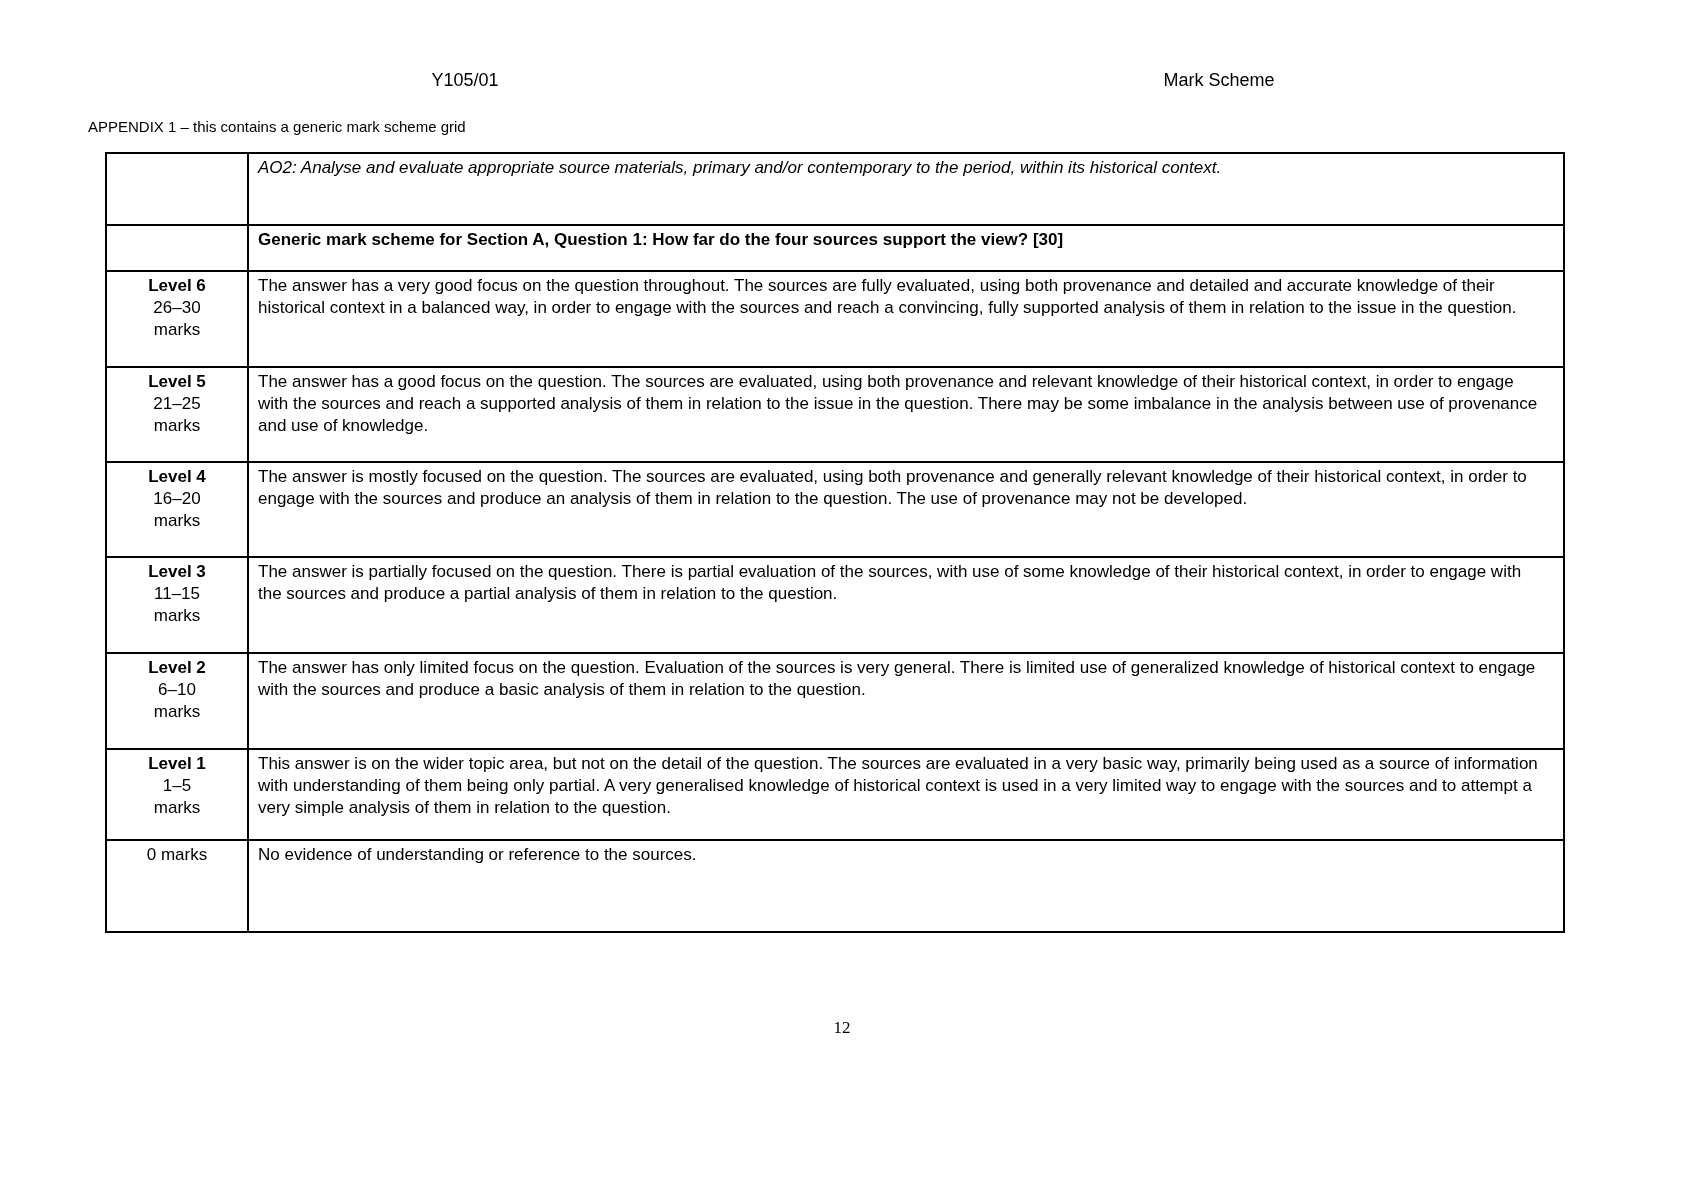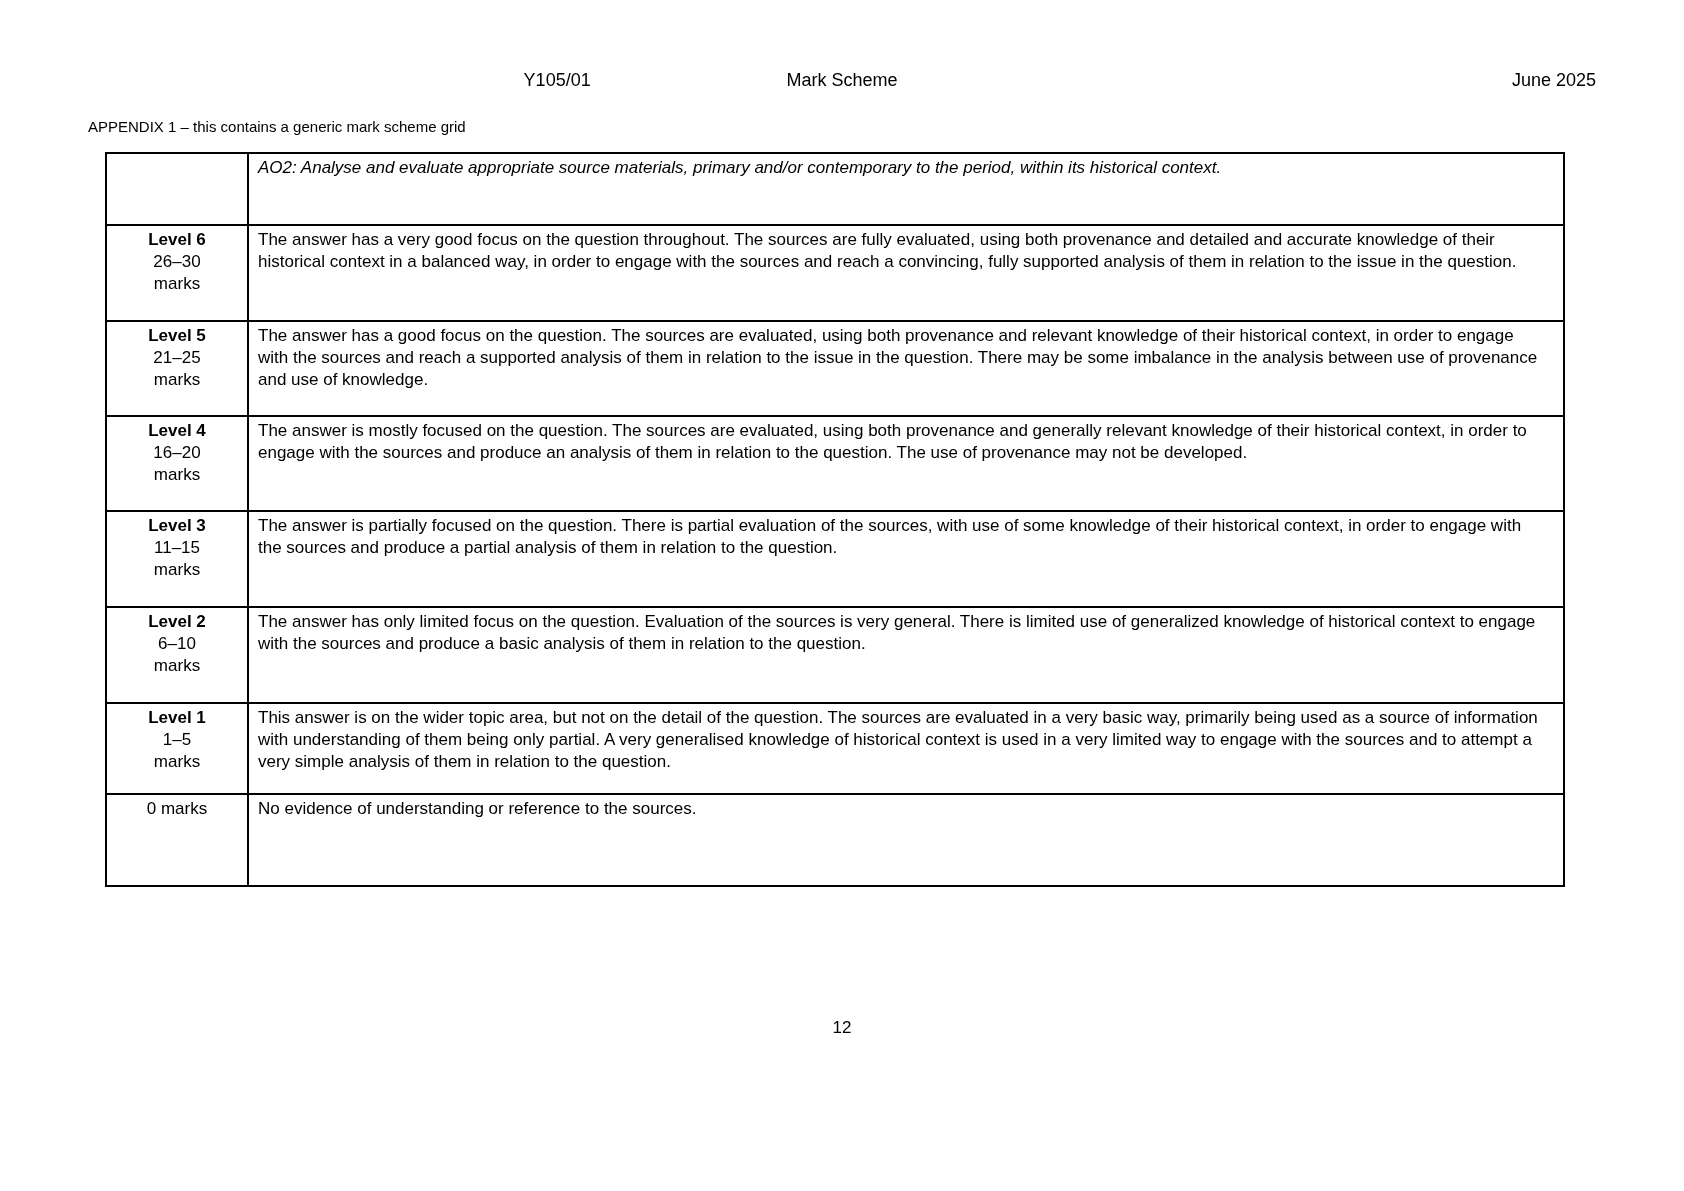--- a/index.html
+++ b/index.html
@@ -16,21 +16,21 @@
     box-sizing: border-box;
     padding: 70px 88px 0 88px;
     overflow: hidden;
   }
   .doc-header {
     display: flex;
     align-items: baseline;
     font-size: 18px;
     line-height: 1.2;
   }
-  .doc-header .h-left  { flex: 1; text-align: right; }
+  .doc-header .h-left  { flex: 1; text-align: center; }
   .doc-header .h-center{ flex: 1; text-align: center; }
   .doc-header .h-right { flex: 1; text-align: right; }
 
   .appendix-title {
     margin-top: 26px;
     font-size: 15px;
   }
 
   table.mark-scheme {
     border-collapse: collapse;
@@ -69,42 +69,46 @@
   .ao2-text { font-style: italic; }
   .generic-heading { font-weight: bold; }
 
   .page-number {
     position: absolute;
     left: 0;
     width: 1684px;
     top: 1018px;
     text-align: center;
     font-size: 17px;
+    font-family: Liberation Serif, serif;
   }
 </style>
 </head>
 <body>
 
 <div class="page">
 
   <div class="doc-header">
     <div class="h-left">Y105/01</div>
     <div class="h-center">Mark Scheme</div>
-    <div class="h-right">June 2025</div>
   </div>
 
   <div class="appendix-title">APPENDIX 1 – this contains a generic mark scheme grid</div>
 
   <table class="mark-scheme">
     <tbody>
       <tr class="r-ao2">
         <td class="level-cell"></td>
         <td class="desc-cell"><span class="ao2-text">AO2: Analyse and evaluate appropriate source materials, primary and/or contemporary to the period, within its historical context.</span></td>
       </tr>
 
+      <tr class="r-head">
+        <td class="level-cell"></td>
+        <td class="desc-cell"><span class="generic-heading">Generic mark scheme for Section A, Question 1: How far do the four sources support the view? [30]</span></td>
+      </tr>
 
       <tr class="r-l6">
         <td class="level-cell">
           <div class="level-name">Level 6</div>
           <div>26–30</div>
           <div>marks</div>
         </td>
         <td class="desc-cell">The answer has a very good focus on the question throughout. The sources are fully evaluated, using both provenance and detailed and accurate knowledge of their historical context in a balanced way, in order to engage with the sources and reach a convincing, fully supported analysis of them in relation to the issue in the question.</td>
       </tr>
 

